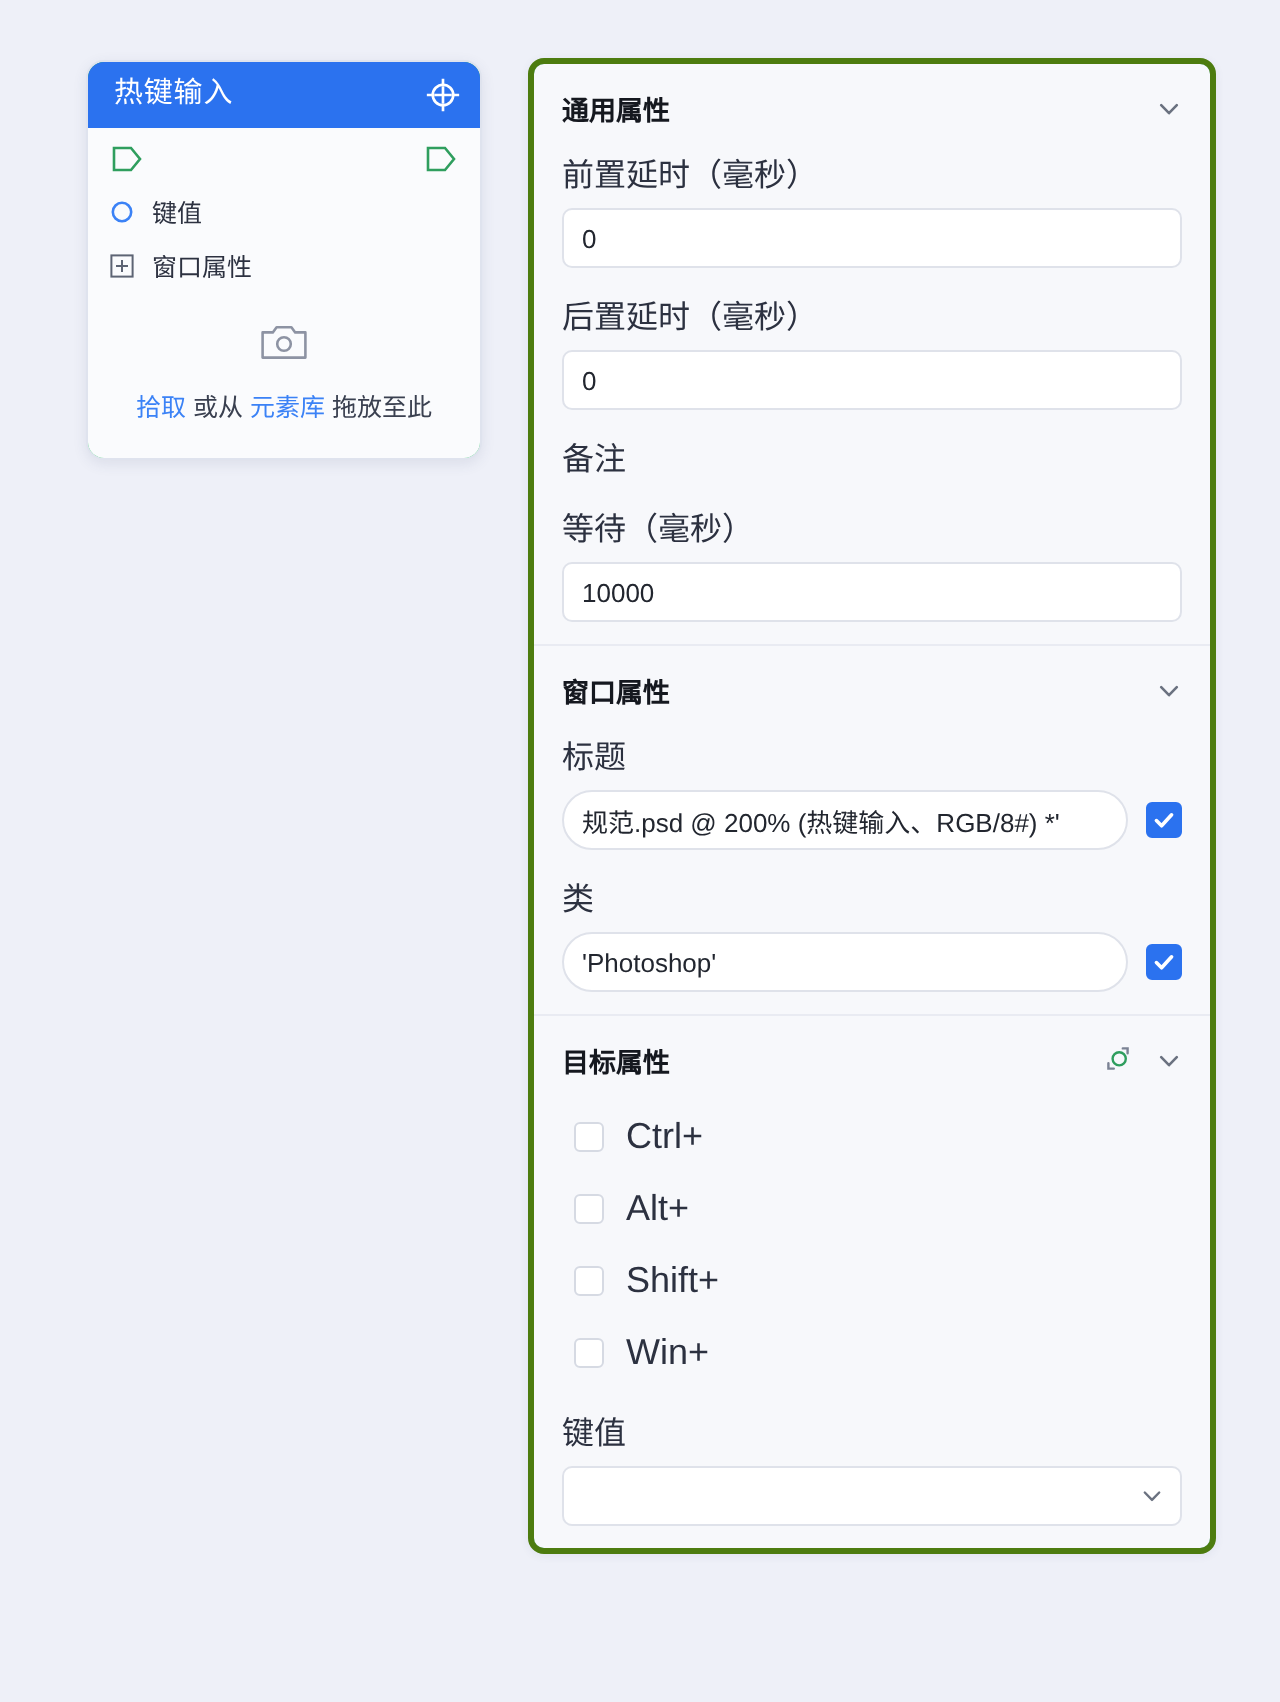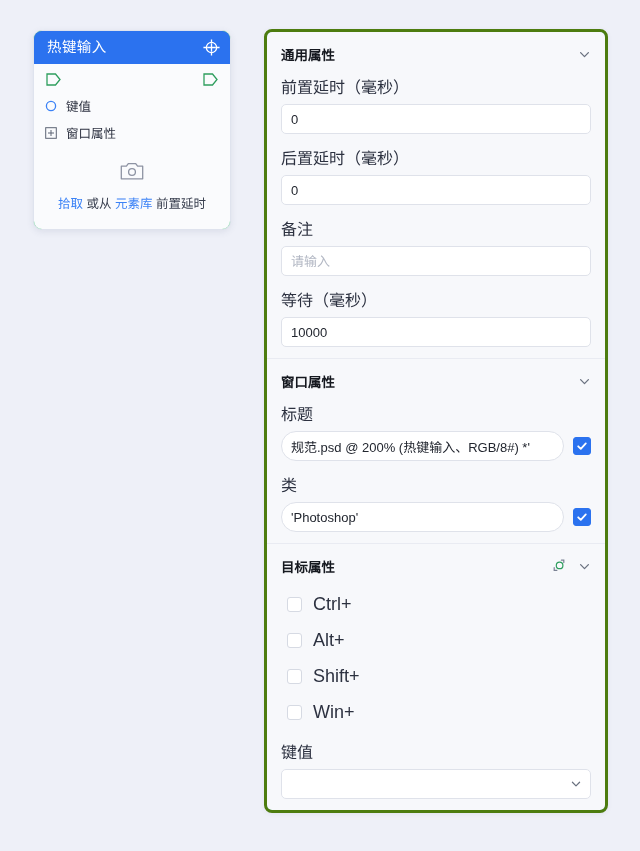--- a/index.html
+++ b/index.html
@@ -15,21 +15,21 @@
     font-family: "Liberation Sans", "DejaVu Sans", sans-serif;
     font-size: 13px;
     color: #1f2330;
     overflow: hidden;
     position: relative;
   }
 
   
   .node-card {
     position: absolute;
-    left: 33px;
+    left: 43px;
     top: 30px;
     width: 198px;
     background: #22c55e;
     border-radius: 9px;
     border: 1px solid #dfe3ee;
     box-shadow: 0 2px 7px rgba(60,72,110,0.10);
     overflow: hidden;
   }
   .node-header {
     height: 33px;
@@ -259,21 +259,21 @@
       <span>
         <svg class="cam-ico" viewBox="0 0 24 21" fill="none" stroke="#8d93a3" stroke-width="1.3">
           <path d="M1.3 6.2 h5.1 l1.9 -2.6 h7.4 l1.9 2.6 h5.1 v12.6 h-21.4 z" stroke-linejoin="round"></path>
           <circle cx="12" cy="12" r="3.4"></circle>
         </svg>
       </span>
       <div class="drop-text">
         <span class="lnk">拾取</span>
         <span>或从</span>
         <span class="lnk">元素库</span>
-        <span>前置延时</span>
+        <span>拖放至此</span>
       </div>
     </div>
 
   </div>
 </div>
 
 <div class="panel">
 
   <div class="section">
     <div class="section-head">
@@ -291,21 +291,20 @@
         <input class="f-input" type="text" value="0" style="">
       </div>
 
       <div class="field">
         <label class="f-label">后置延时（毫秒）</label>
         <input class="f-input" type="text" value="0" style="">
       </div>
 
       <div class="field">
         <label class="f-label">备注</label>
-        <input class="f-input" type="text" placeholder="请输入" style="">
       </div>
 
       <div class="field">
         <label class="f-label">等待（毫秒）</label>
         <input class="f-input" type="text" value="10000" style="">
       </div>
 
     </div>
   </div>
 

